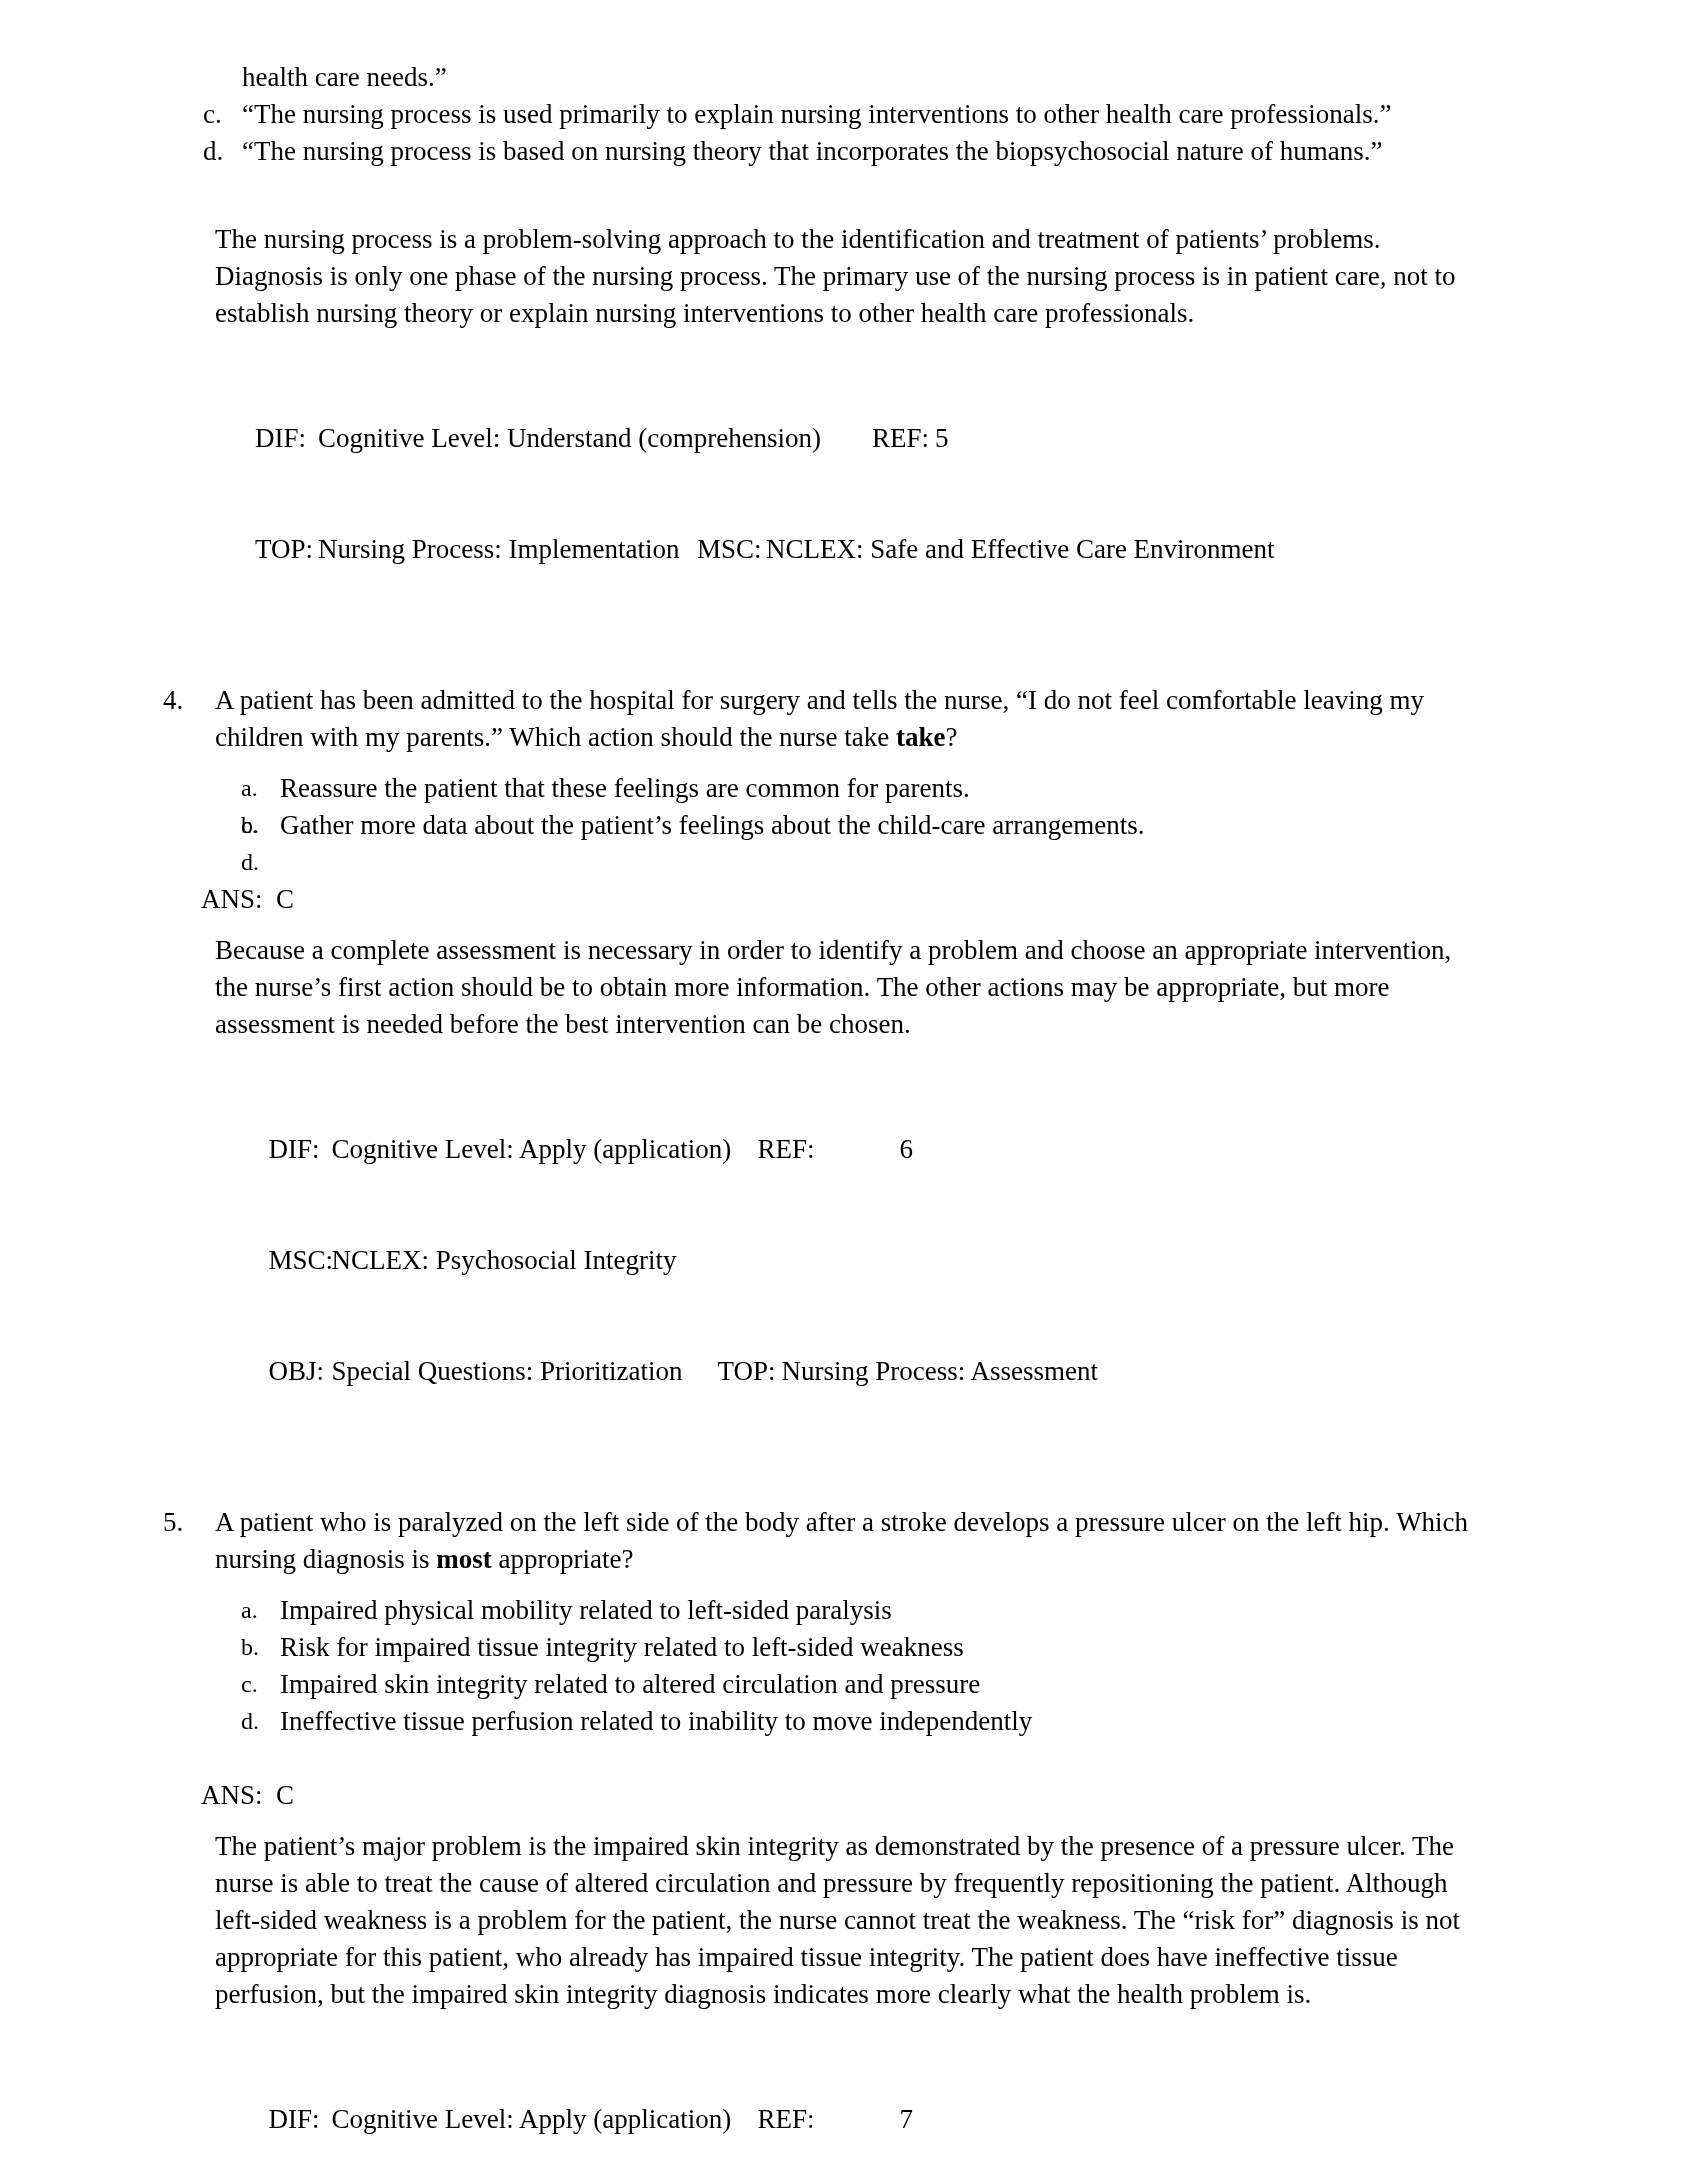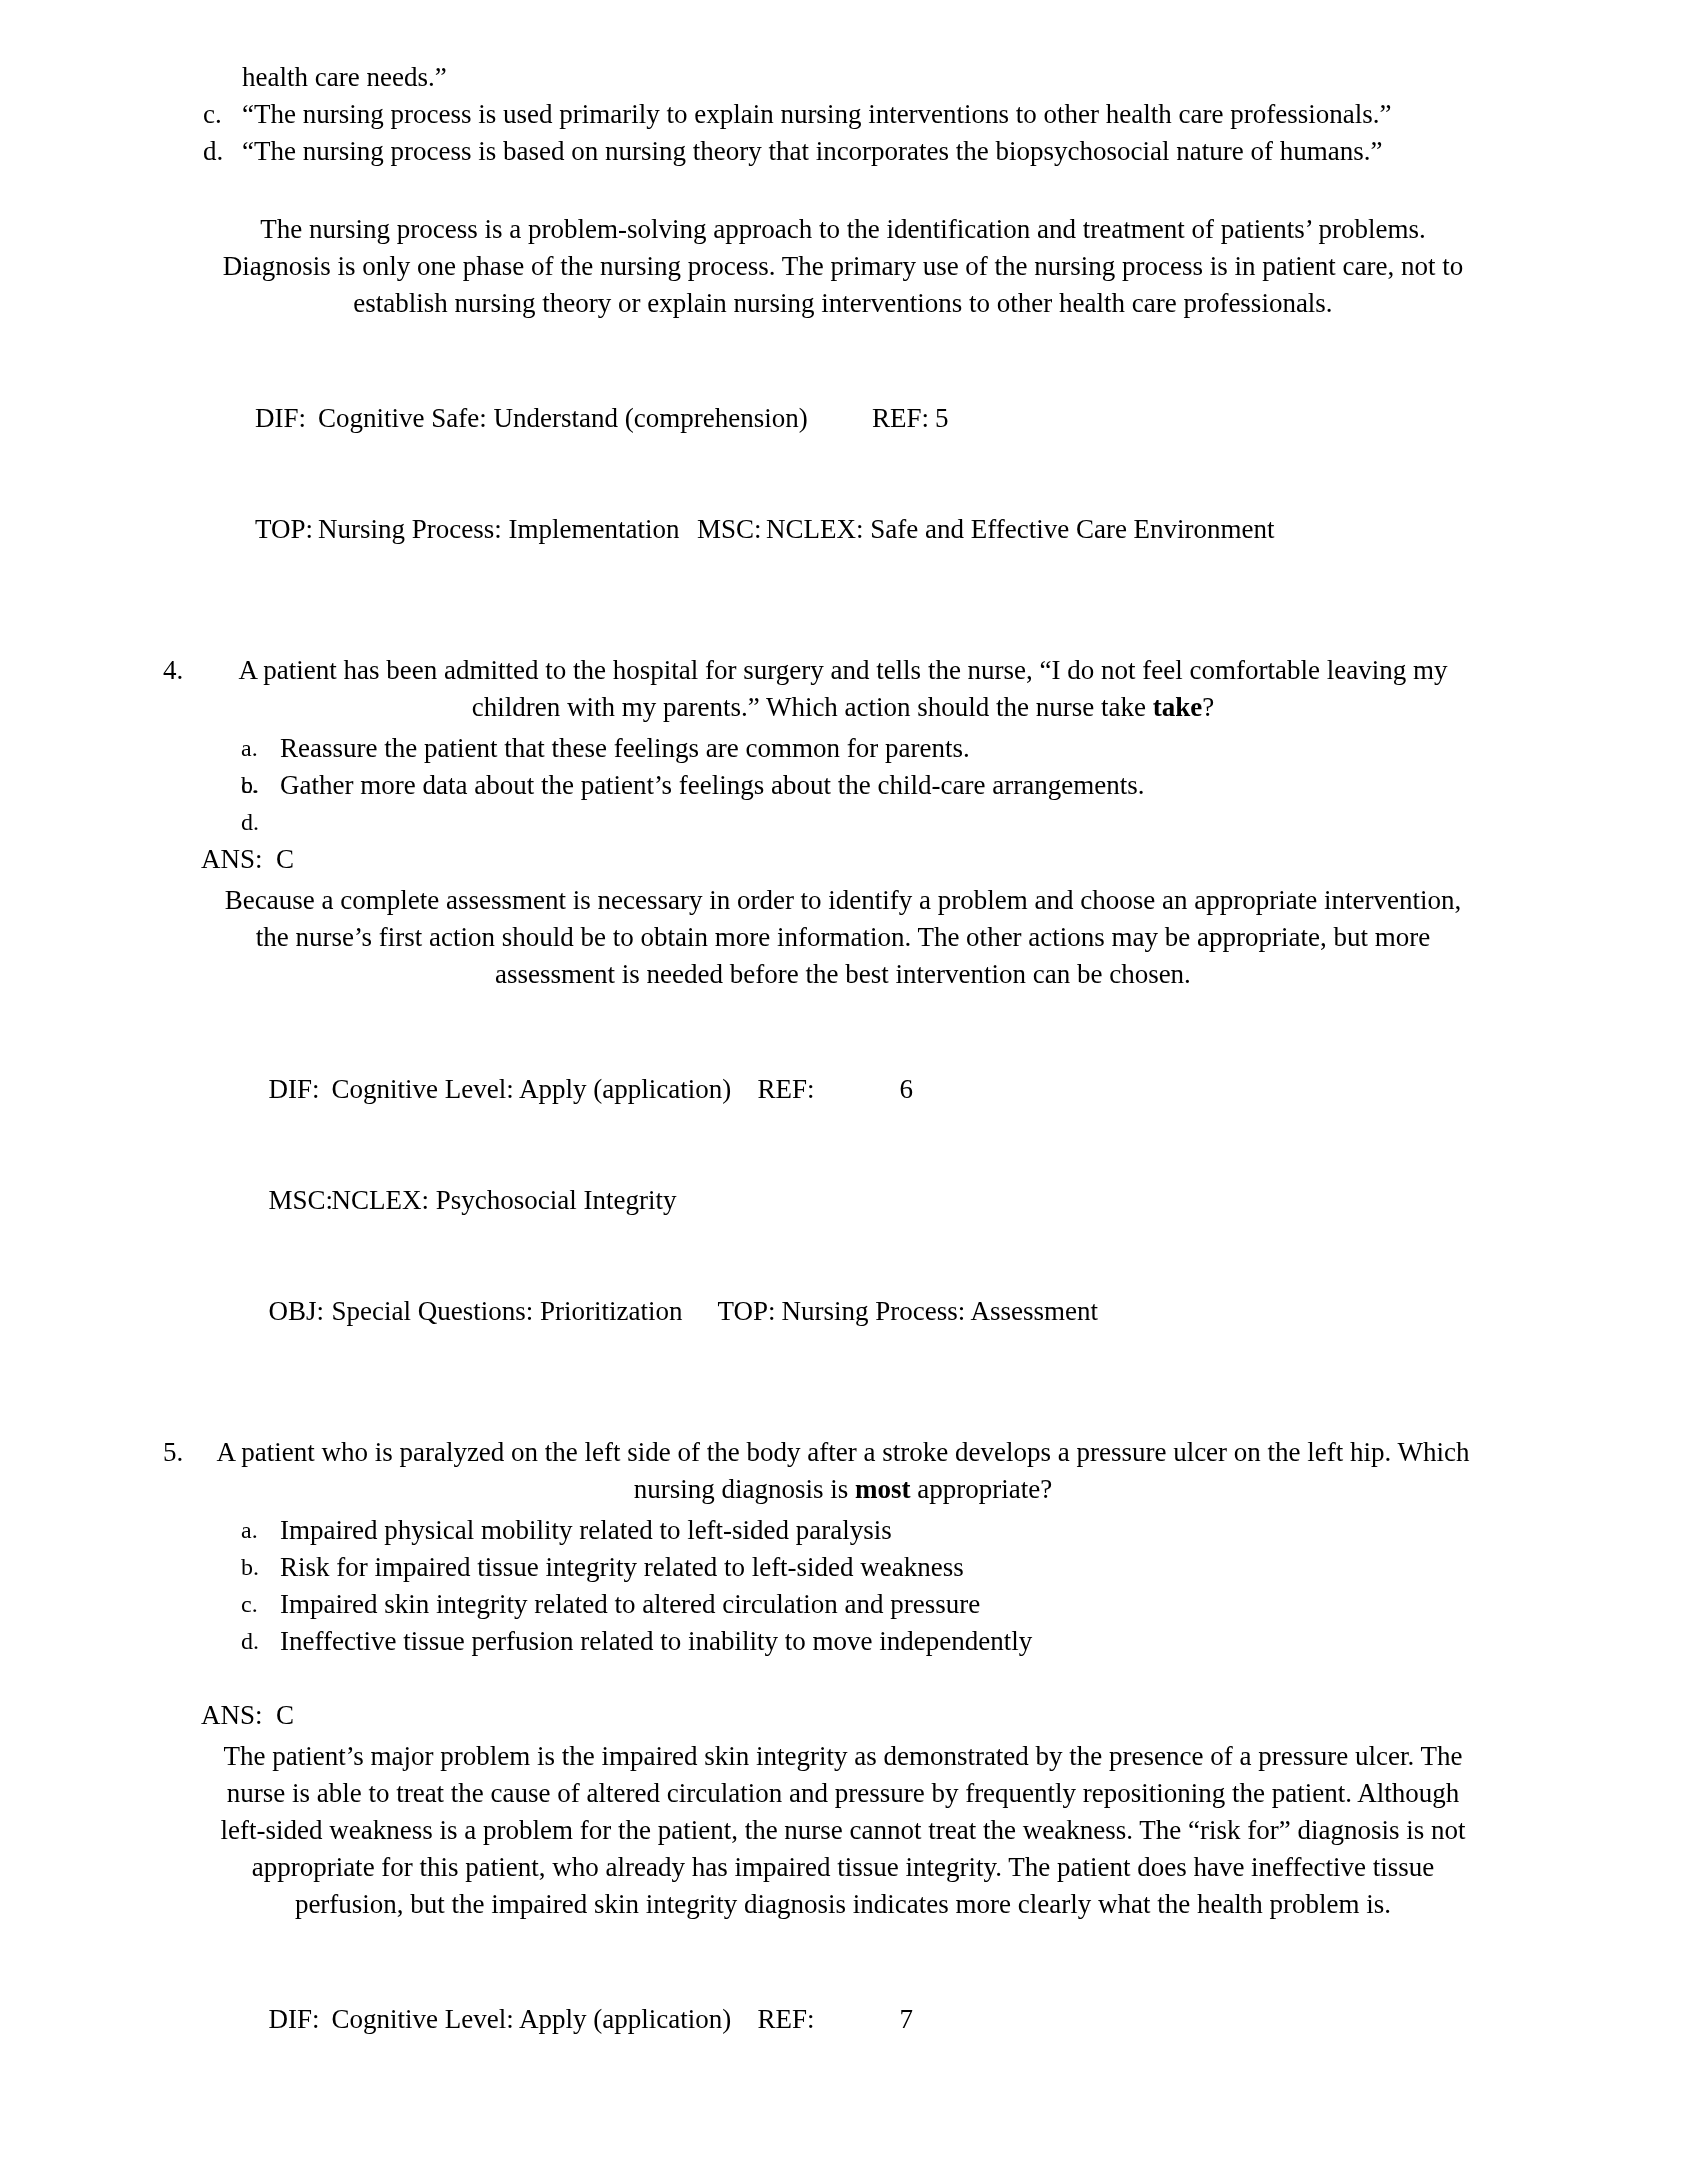--- a/index.html
+++ b/index.html
@@ -69,23 +69,23 @@
     width: 30px;
     text-align: left;
   }
 
   
   .ans-line {
     margin: 0;
     padding: 0;
   }
   .rationale {
-    margin: 4px;
-    padding: 0;
-    text-align: center;
+    margin: 14px;
+    padding: 0;
+    text-align: left;
   }
 
   
   .meta {
     margin: 0;
     padding: 0;
   }
   .meta-row {
     display: block;
     white-space: pre;
@@ -123,21 +123,21 @@
     <div class="vgap-md"></div>
 
     <div style="padding-left:38px;">
       <p class="rationale">The nursing process is a problem-solving approach to the identification and treatment of patients’ problems. Diagnosis is only one phase of the nursing process. The primary use of the nursing process is in patient care, not to establish nursing theory or explain nursing interventions to other health care professionals.</p>
     </div>
 
     <div class="vgap-md"></div>
 
     <div class="meta" style="padding-left:38px;">
       <div class="meta-row">
-        <span class="lbl">DIF:</span><span class="val-a" style="width:554px;">Cognitive Safe: Understand (comprehension)</span><span class="lbl2" style="width:63px;">REF:</span><span class="val-b">5</span>
+        <span class="lbl">DIF:</span><span class="val-a" style="width:554px;">Cognitive Level: Understand (comprehension)</span><span class="lbl2" style="width:63px;">REF:</span><span class="val-b">5</span>
       </div>
       <div class="meta-row">
         <span class="lbl">TOP:</span><span class="val-a" style="width:379px;">Nursing Process: Implementation</span><span class="lbl2" style="width:69px;">MSC:</span><span class="val-b">NCLEX: Safe and Effective Care Environment</span>
       </div>
     </div>
 
     <div class="vgap-xl"></div>
 
     <div class="question">
       <span class="qnum">4.</span>

